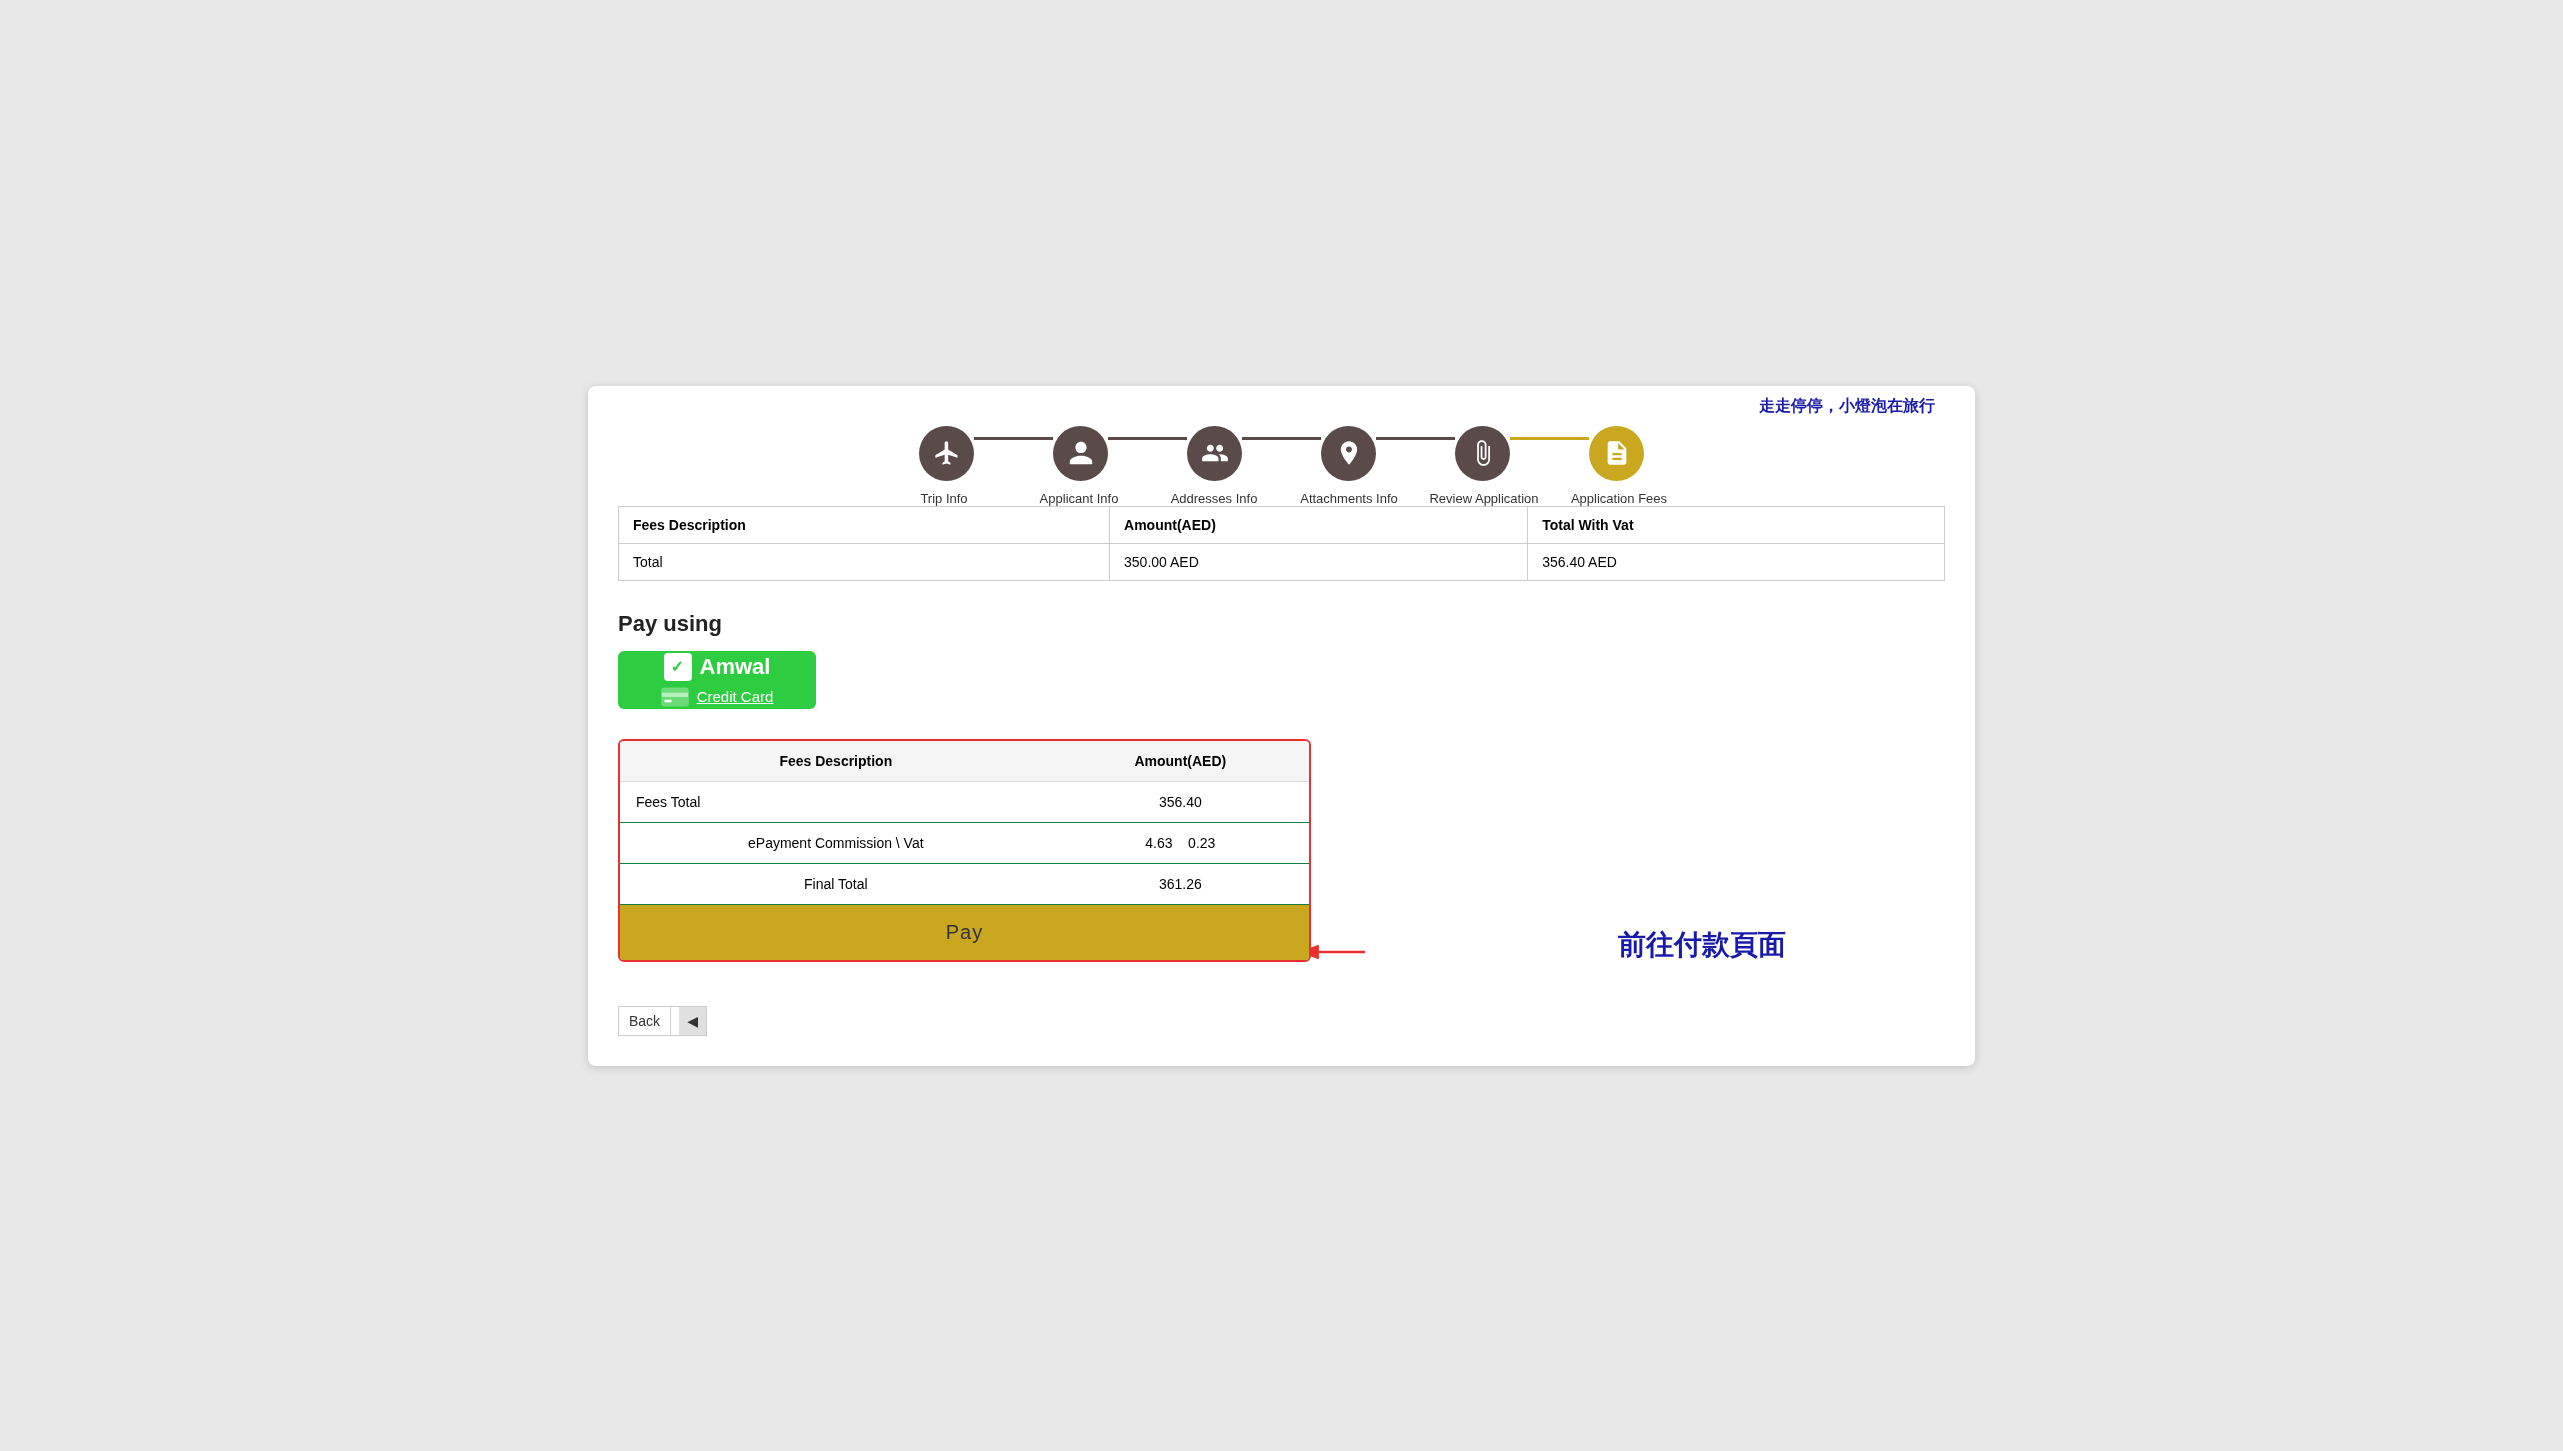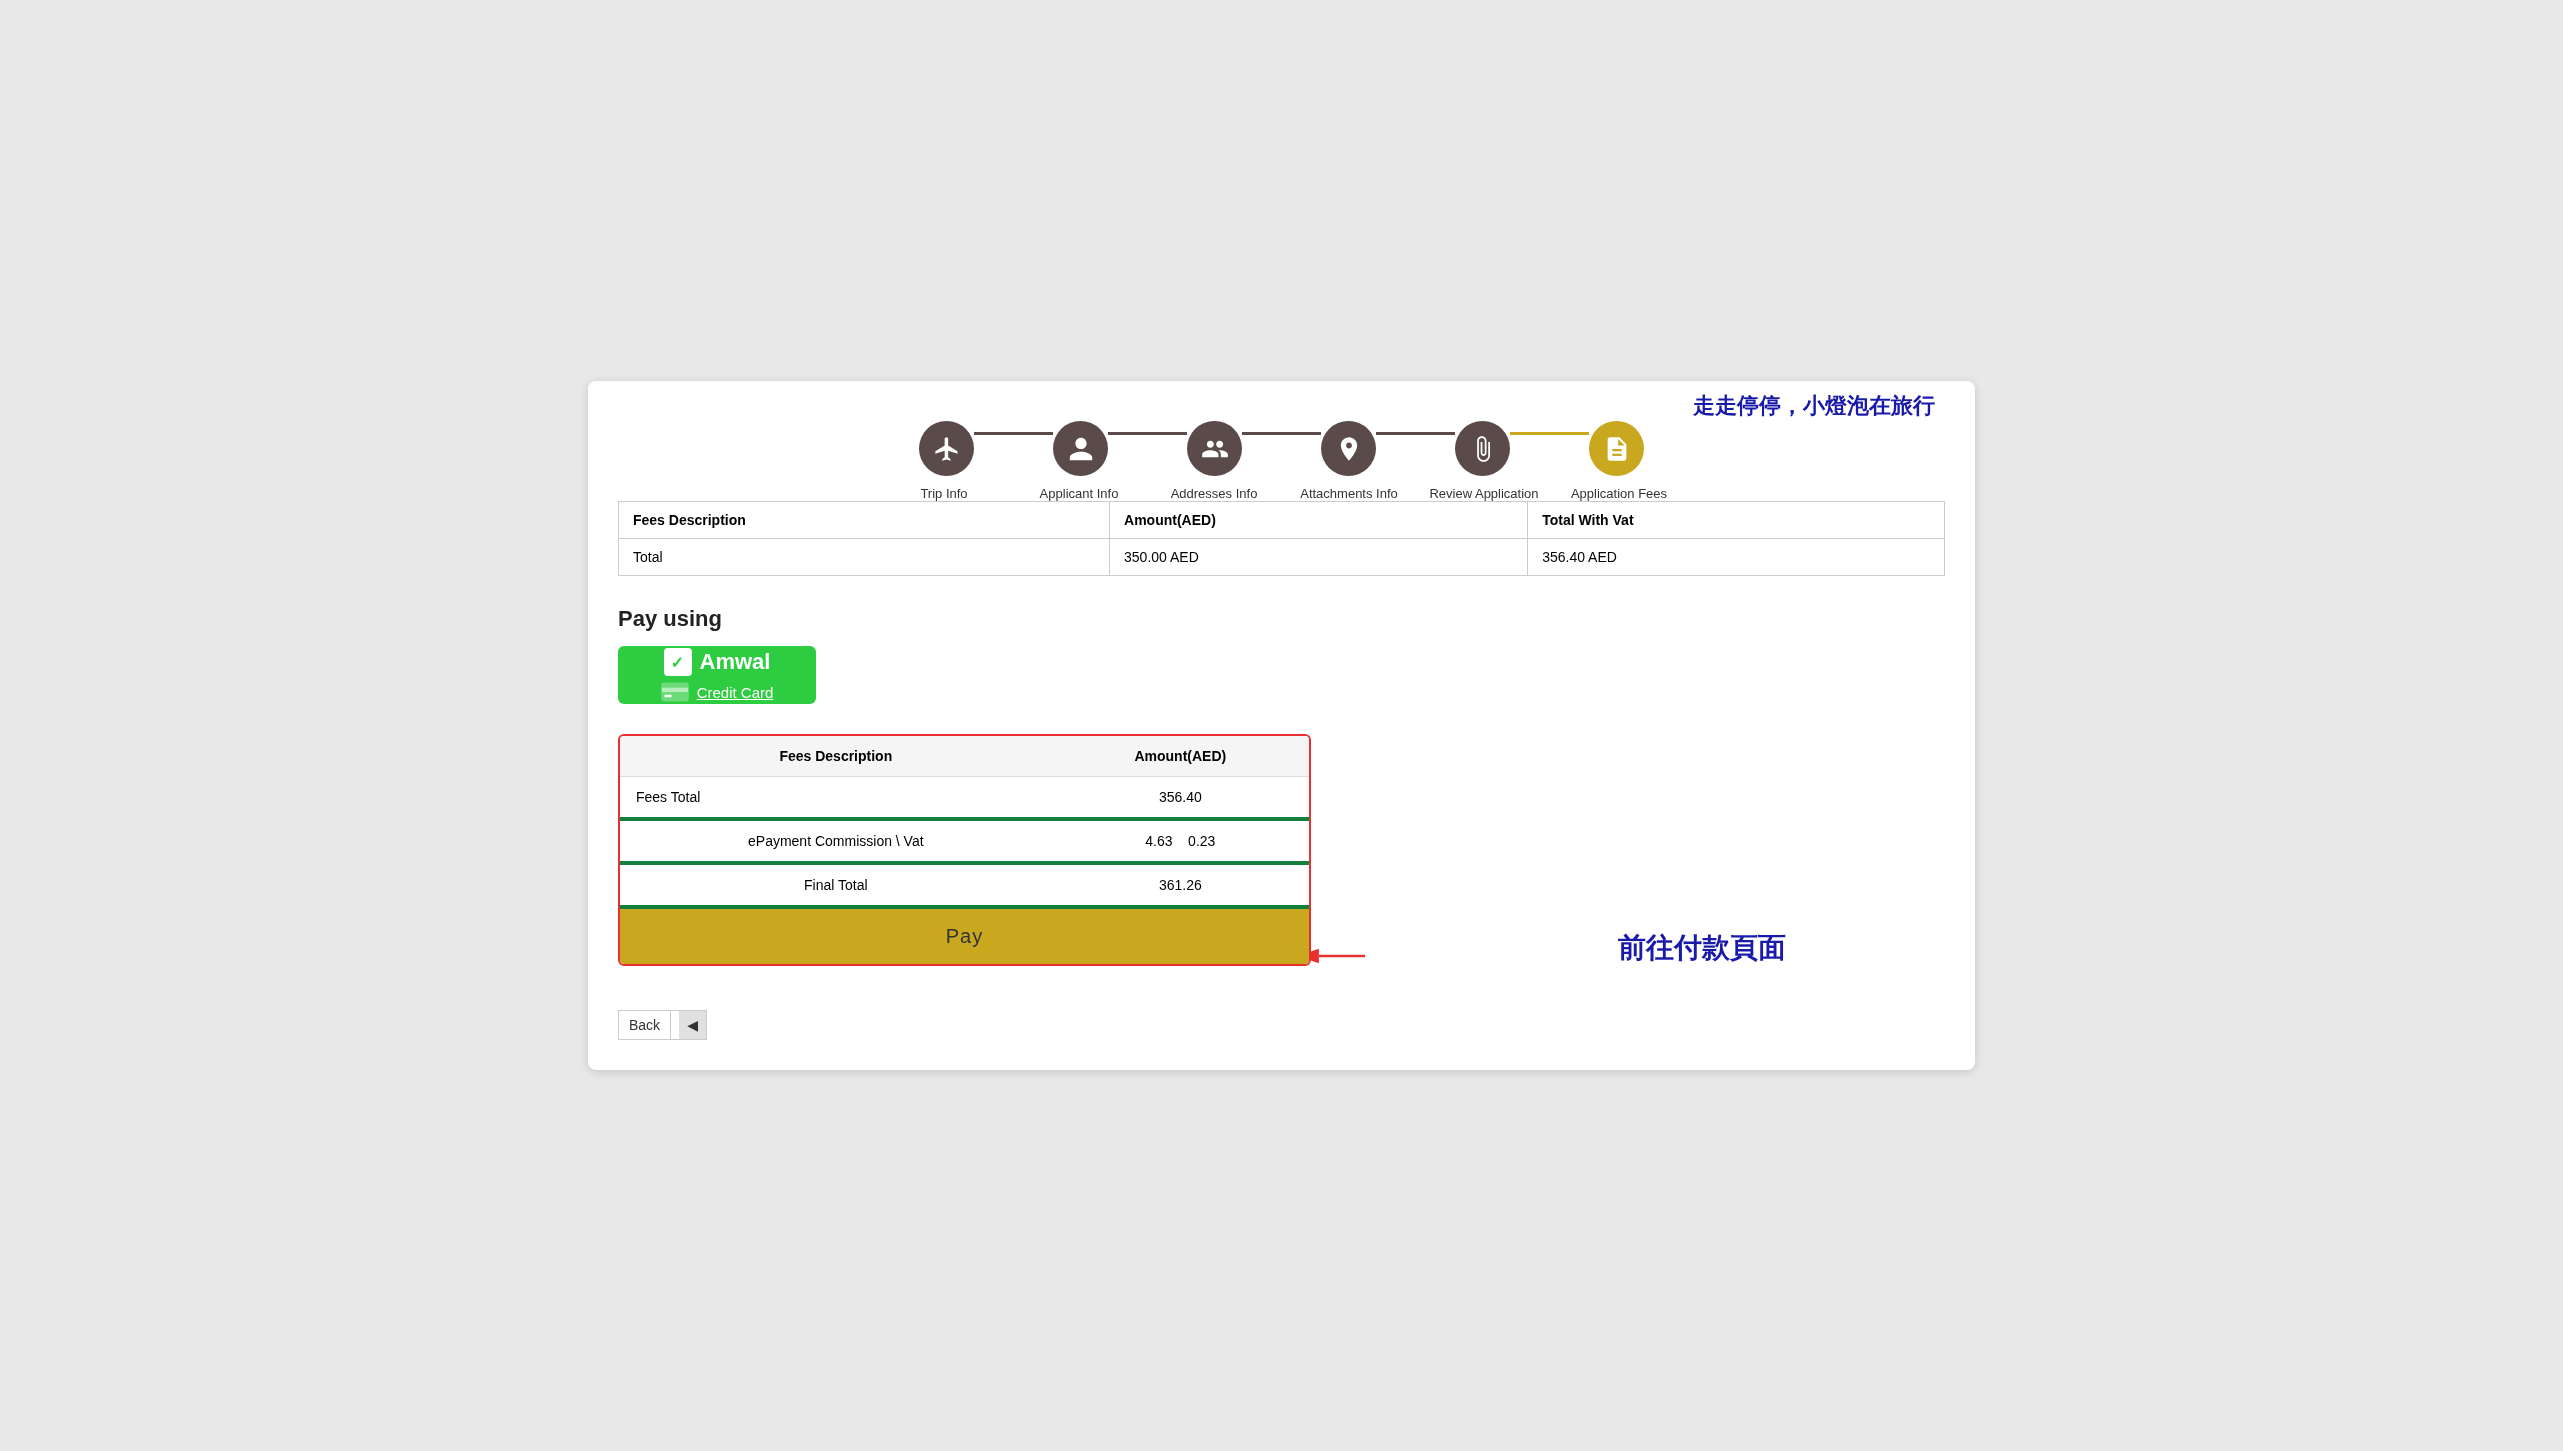--- a/index.html
+++ b/index.html
@@ -20,21 +20,21 @@
       padding: 40px 30px 30px 30px;
       position: relative;
       box-shadow: 0 2px 10px rgba(0,0,0,0.15);
     }
     
     .chinese-annotation-top {
       position: absolute;
       top: 10px;
       right: 40px;
       color: #1a1aaa;
-      font-size: 22px;
+      font-size: 16px;
       font-weight: bold;
       font-family: 'Microsoft YaHei', Arial, sans-serif;
     }
     .stepper-circle {
       width: 55px;
       height: 55px;
       border-radius: 50%;
       background: #5a4a4a;
       display: flex;
       align-items: center;
@@ -164,21 +164,21 @@
       padding: 12px 16px;
       font-size: 14px;
       font-weight: bold;
       text-align: center;
       border-bottom: 1px solid #ddd;
     }
     .payment-summary-table td {
       padding: 12px 16px;
       font-size: 14px;
       text-align: center;
-      border-bottom: 4px solid #15803d;
+      border-bottom: 1px solid #15803d;
       margin-left: 31px;
     }
     .payment-summary-table td.left {
       text-align: left;
     }
     .pay-btn-row {
       background: #c9a820;
       display: flex;
       align-items: center;
       justify-content: center;

